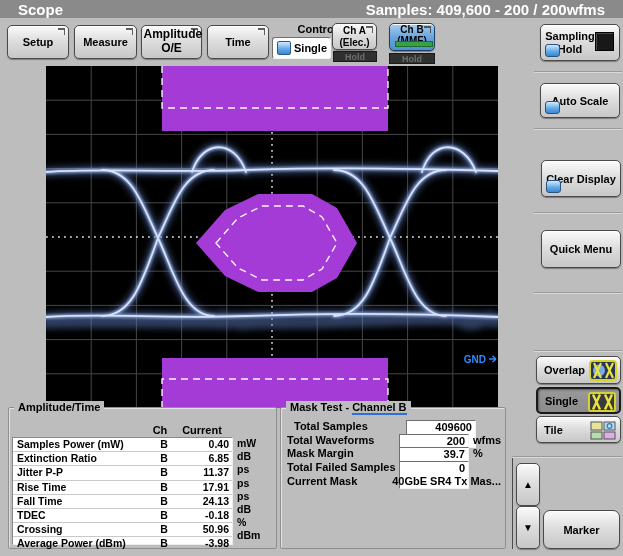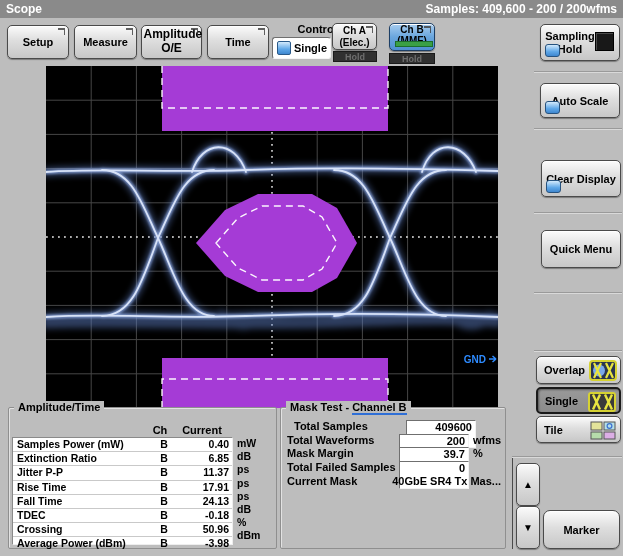--- a/index.html
+++ b/index.html
@@ -1,22 +1,22 @@
 <!DOCTYPE html>
 <html><head>
 <meta charset="utf-8">
 <style>
   html,body{margin:0;padding:0;}
   body{font-family:"Liberation Sans", sans-serif; background:#bdbdbd;}
   #screen{position:relative;width:623px;height:556px;background:#bdbdbd;overflow:hidden;}
 
   
   .titlebar{position:absolute;left:0;top:0;width:623px;height:18px;background:#8a8a8a;
-    color:#fff;font-size:12px;font-weight:600;display:flex;align-items:center;justify-content:space-between;
-    padding:0 6px;box-sizing:border-box;}
+    color:#fff;font-size:15px;font-weight:600;display:flex;align-items:center;justify-content:space-between;
+    padding:0 18px;box-sizing:border-box;}
 
   
   .btn{position:absolute;background:linear-gradient(#fbfbfb,#dedede 45%,#c7c7c7);
     border:1px solid #4a4a4a;border-radius:5px;color:#000;font-weight:bold;font-size:11px;
     display:flex;align-items:center;justify-content:center;text-align:center;
     box-shadow:inset 0 1px 0 #fff, 0 1px 1px rgba(0,0,0,.35);cursor:default;box-sizing:border-box;}
   .btn .cornermark{position:absolute;top:2px;right:3px;width:6px;height:5px;
     border-top:2px solid #3c3c3c;border-right:1px solid #3c3c3c;opacity:.8;}
   .btn.pressed{background:linear-gradient(#9a9a9a,#8b8b8b);border:2px solid #1a1a1a;
     box-shadow:inset 1px 1px 2px rgba(0,0,0,.4);}

